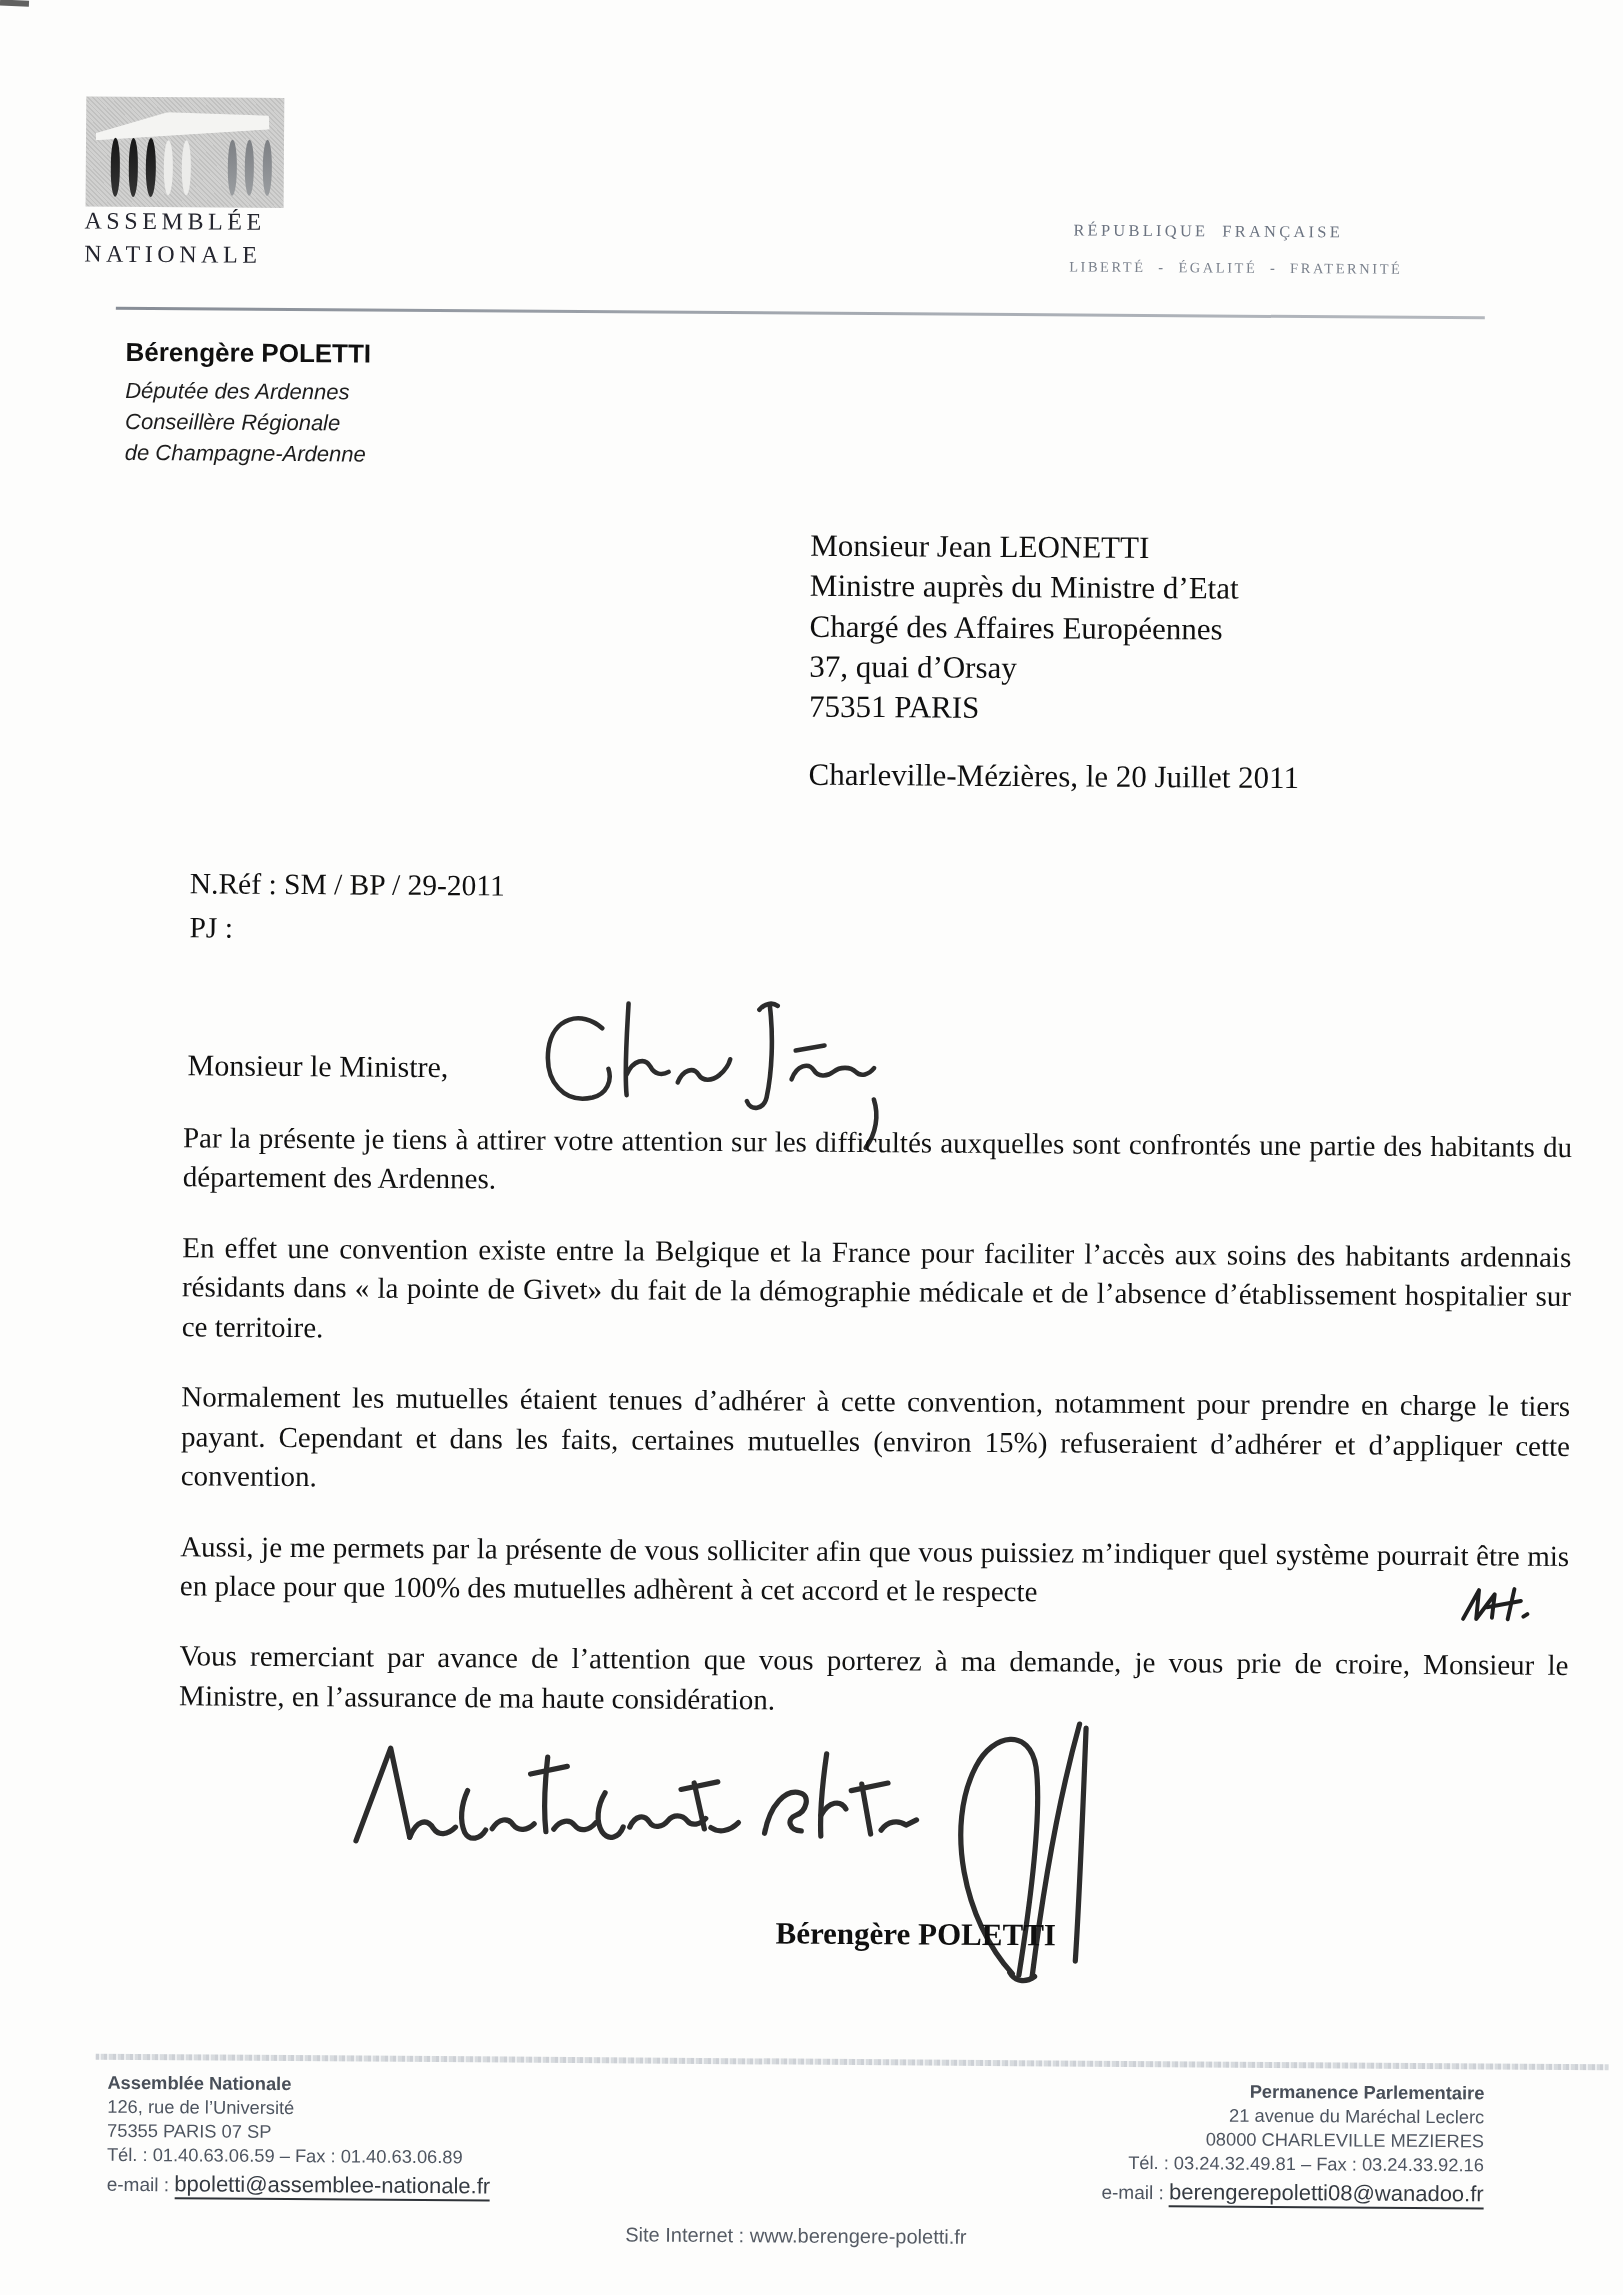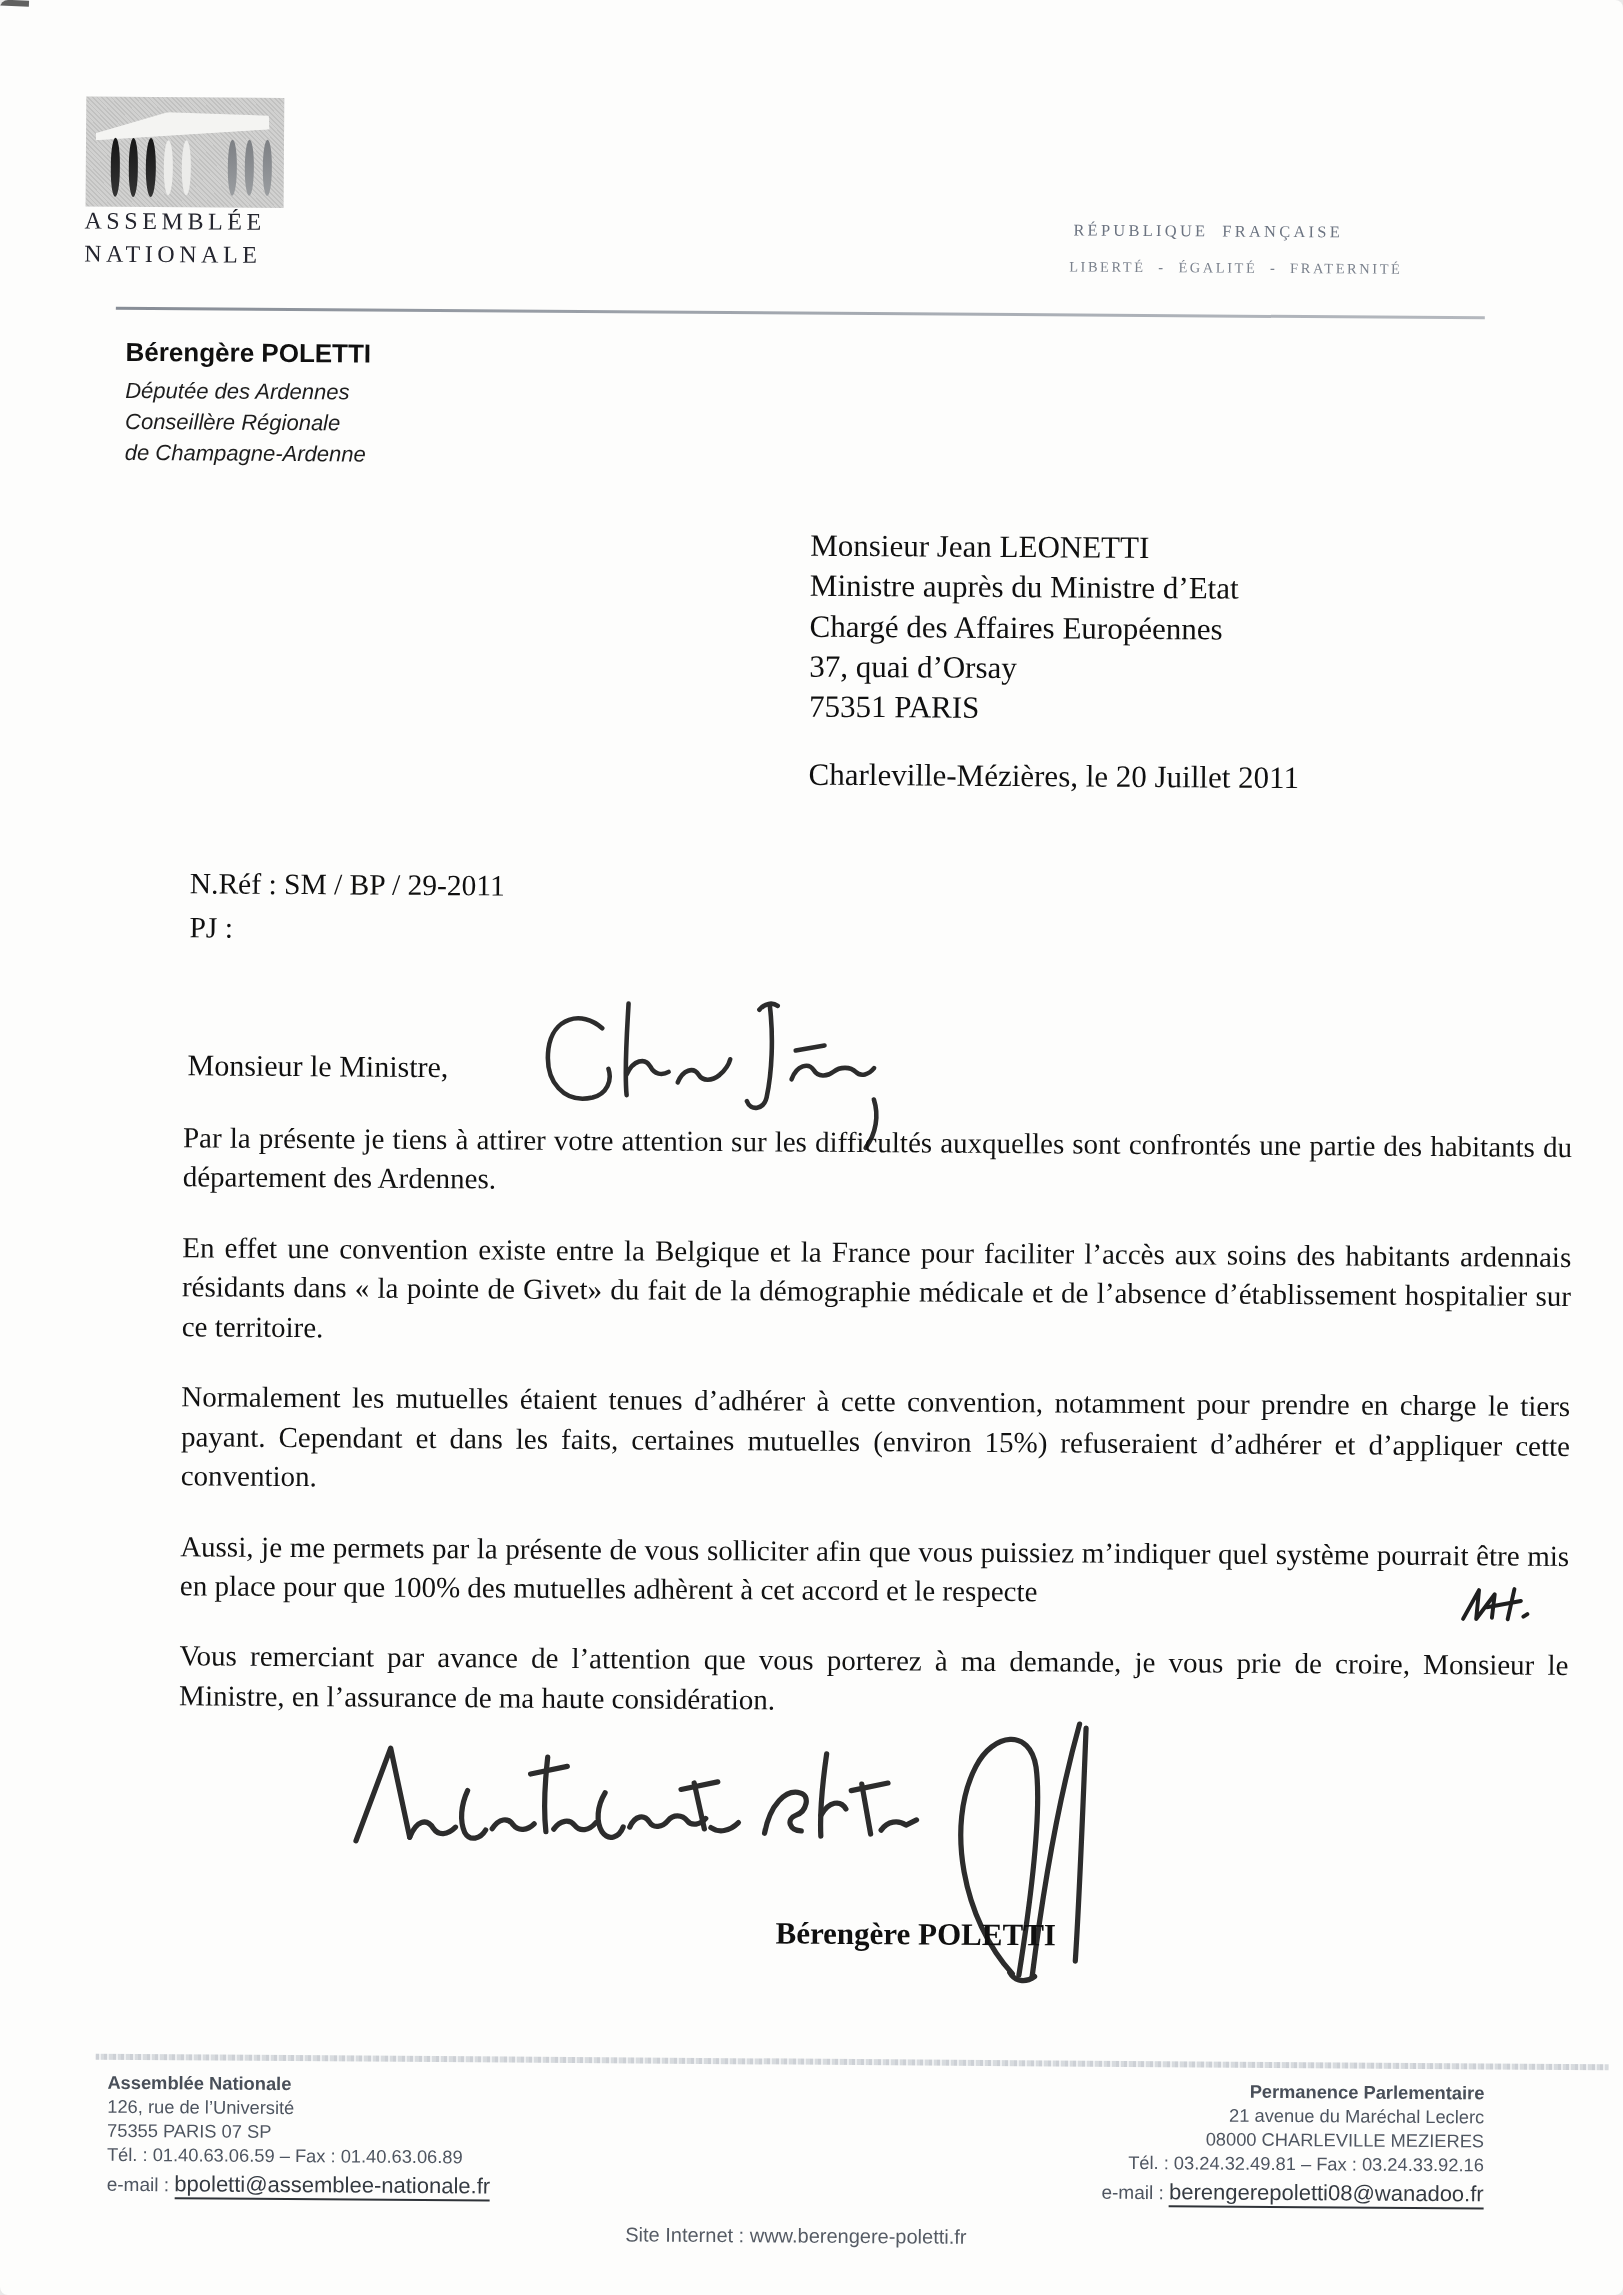--- a/index.html
+++ b/index.html
@@ -1,17 +1,17 @@
 <!DOCTYPE html>
 <html style="font-size:10.5px"><head>
 <meta charset="utf-8">
 <style>
   html,body{margin:0;padding:0;background:#e9e9e9;}
   .page{position:relative;width:1623px;height:2295px;background:#fdfdfc;overflow:hidden;
-        font-family:"Liberation Serif", serif;color:#141414;border-radius:8px;}
+        font-family:"Liberation Serif", serif;color:#141414;}
   .tilt{position:absolute;left:0;top:0;width:1623px;height:2295px;transform:rotate(0.4deg);transform-origin:0 0;}
 
   
   .scan-edge{position:absolute;left:0;top:0;width:29px;height:5.9px;background:#2c2c2c;opacity:.75;transform:rotate(2deg);}
 
   
   .logo-box{position:absolute;left:87px;top:96px;width:198px;height:110px;background:#c7c7c6;
             background-image:repeating-linear-gradient(45deg, rgba(255,255,255,.18) 0 2px, rgba(0,0,0,0.03) 2px 3.3px);}
   .pediment{position:absolute;left:9.2px;top:14.4px;width:174px;height:23.6px;background:#f4f4f2;transform:rotate(-4deg);
             clip-path:polygon(0 70%, 42% 0, 100% 42%, 100% 100%, 0 100%);}

